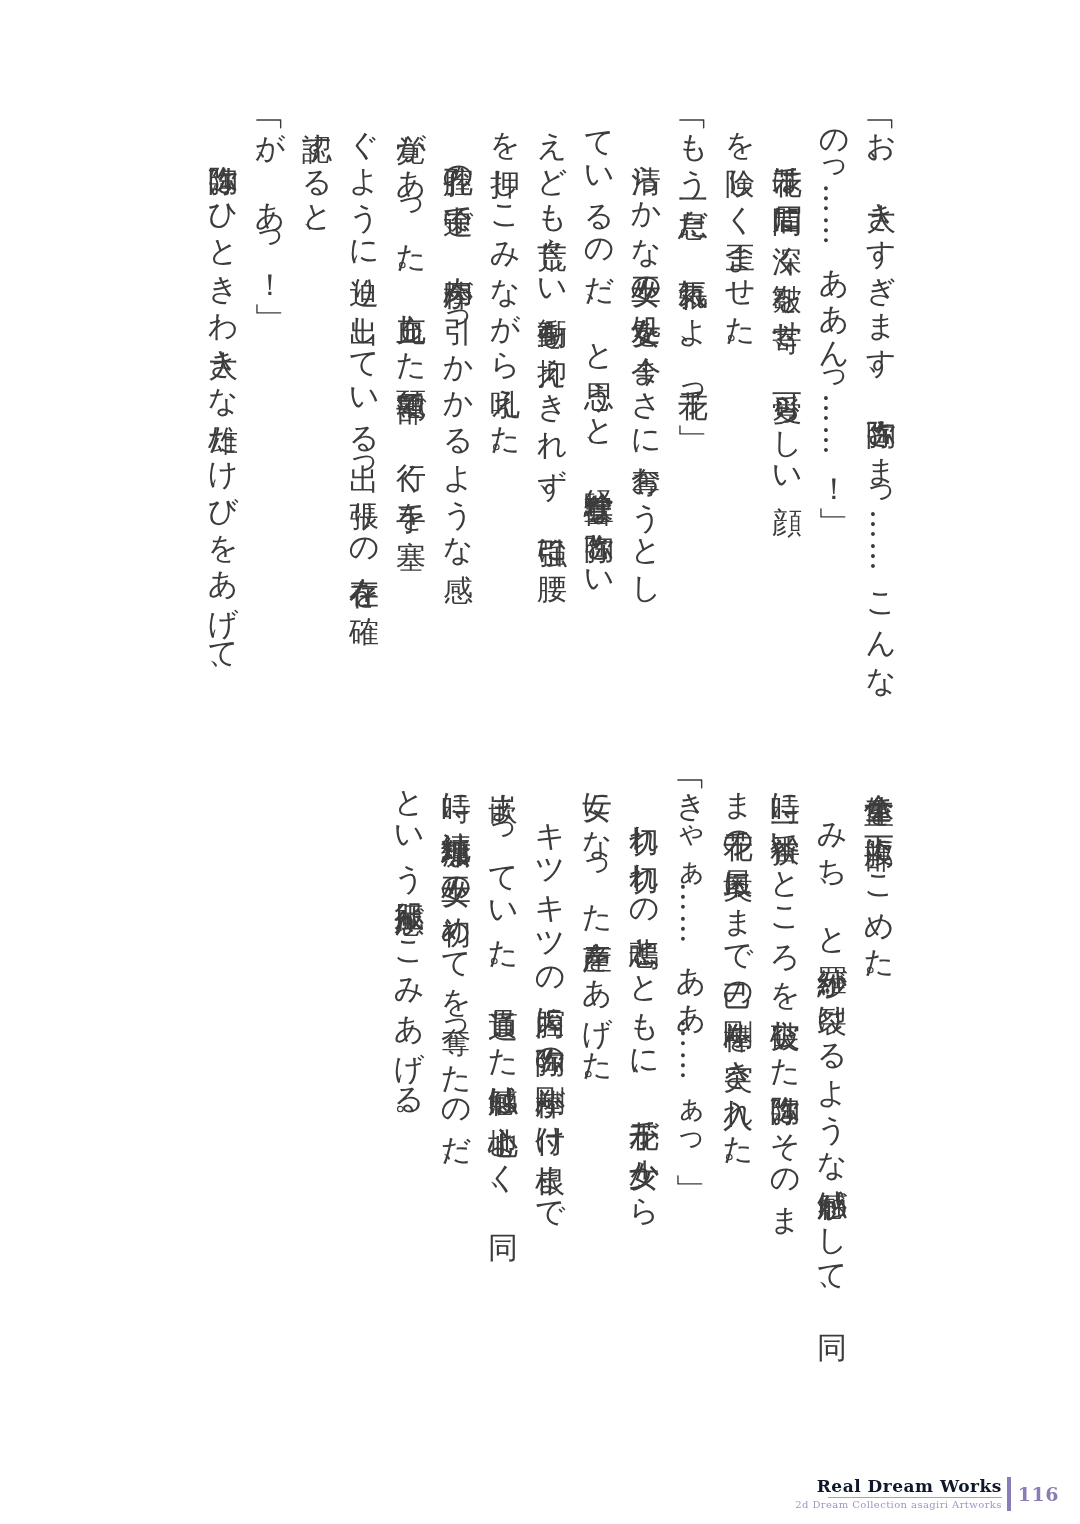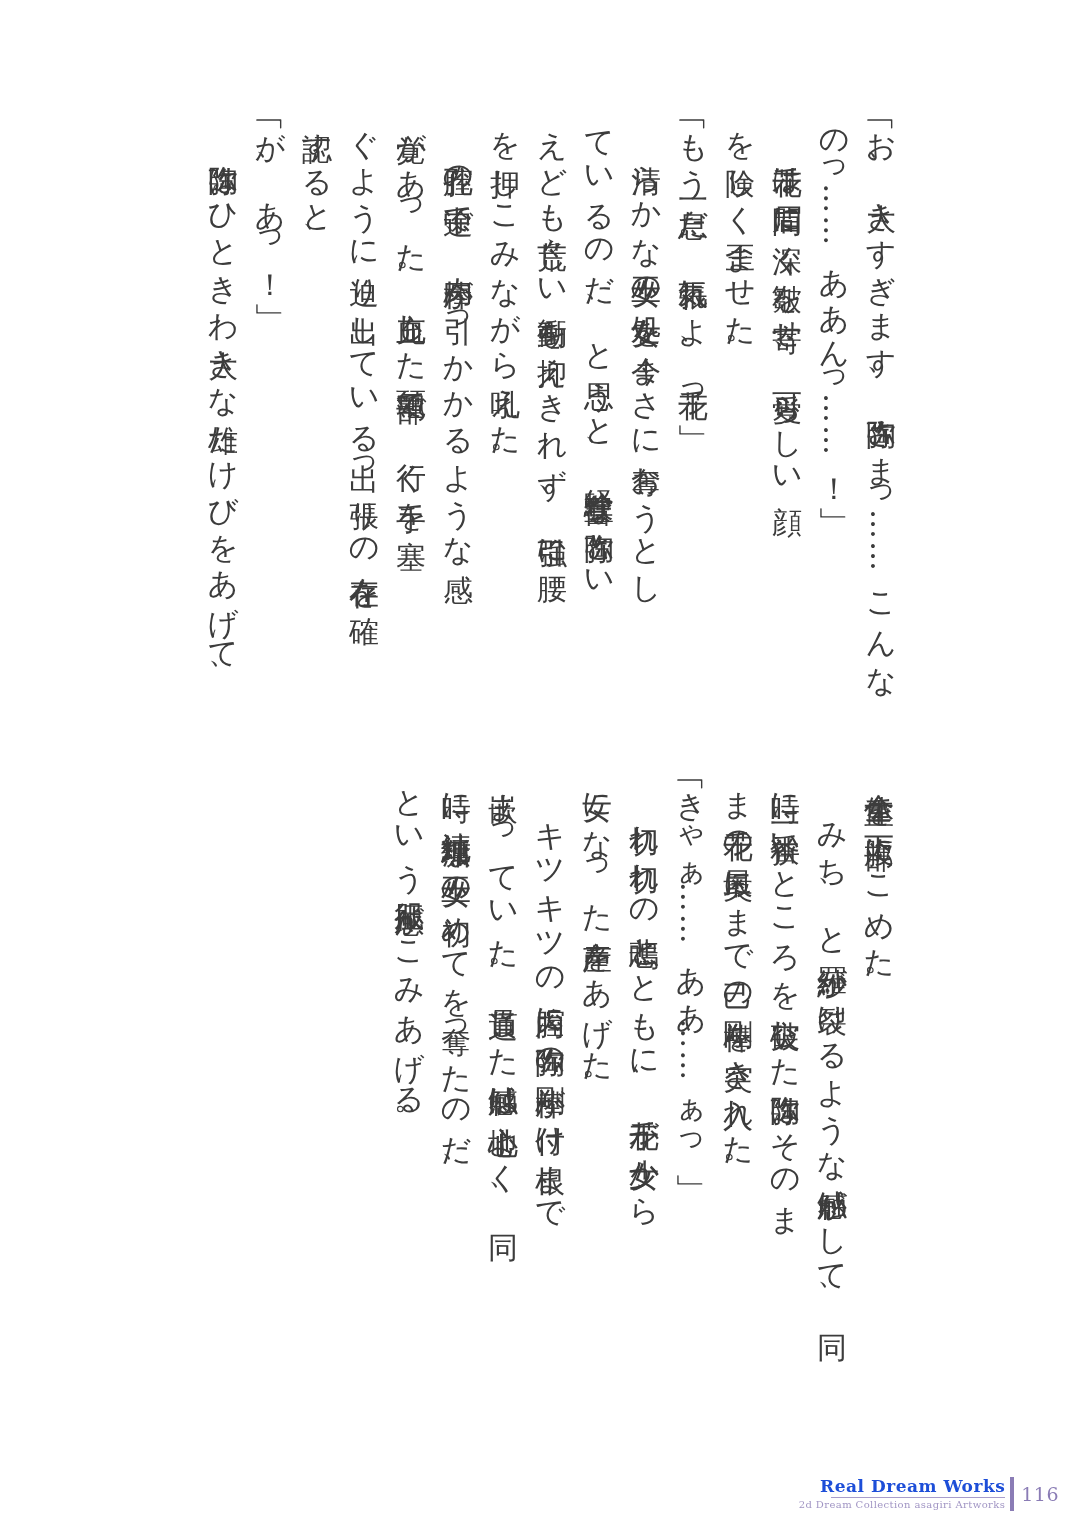--- a/index.html
+++ b/index.html
@@ -48,21 +48,21 @@
     align-items: center;
   }
   .footer-left {
     display: flex;
     flex-direction: column;
     align-items: flex-end;
   }
   .footer-title {
     font-size: 17px;
     font-weight: 700;
-    color: #1d4ed8;
+    color: #0f172a;
     letter-spacing: 0.5px;
     line-height: 1.1;
     white-space: nowrap;
   }
   .footer-rule {
     width: 174px;
     height: 0;
     border-top: 1.5px solid #a89dcb;
     margin: 1px 0 1px 0;
   }
@@ -75,21 +75,21 @@
     white-space: nowrap;
   }
   .footer-bar {
     width: 4px;
     height: 34px;
     background: #8a7cb5;
     margin: 0 7px 0 5px;
   }
   .footer-page {
     font-size: 19px;
-    font-weight: 400;
+    font-weight: 700;
     color: #8a7cb5;
     letter-spacing: 0.5px;
   }
 </style>
 </head>
 <body>
 
 <div class="page">
 
   <div class="vtext top-block">

